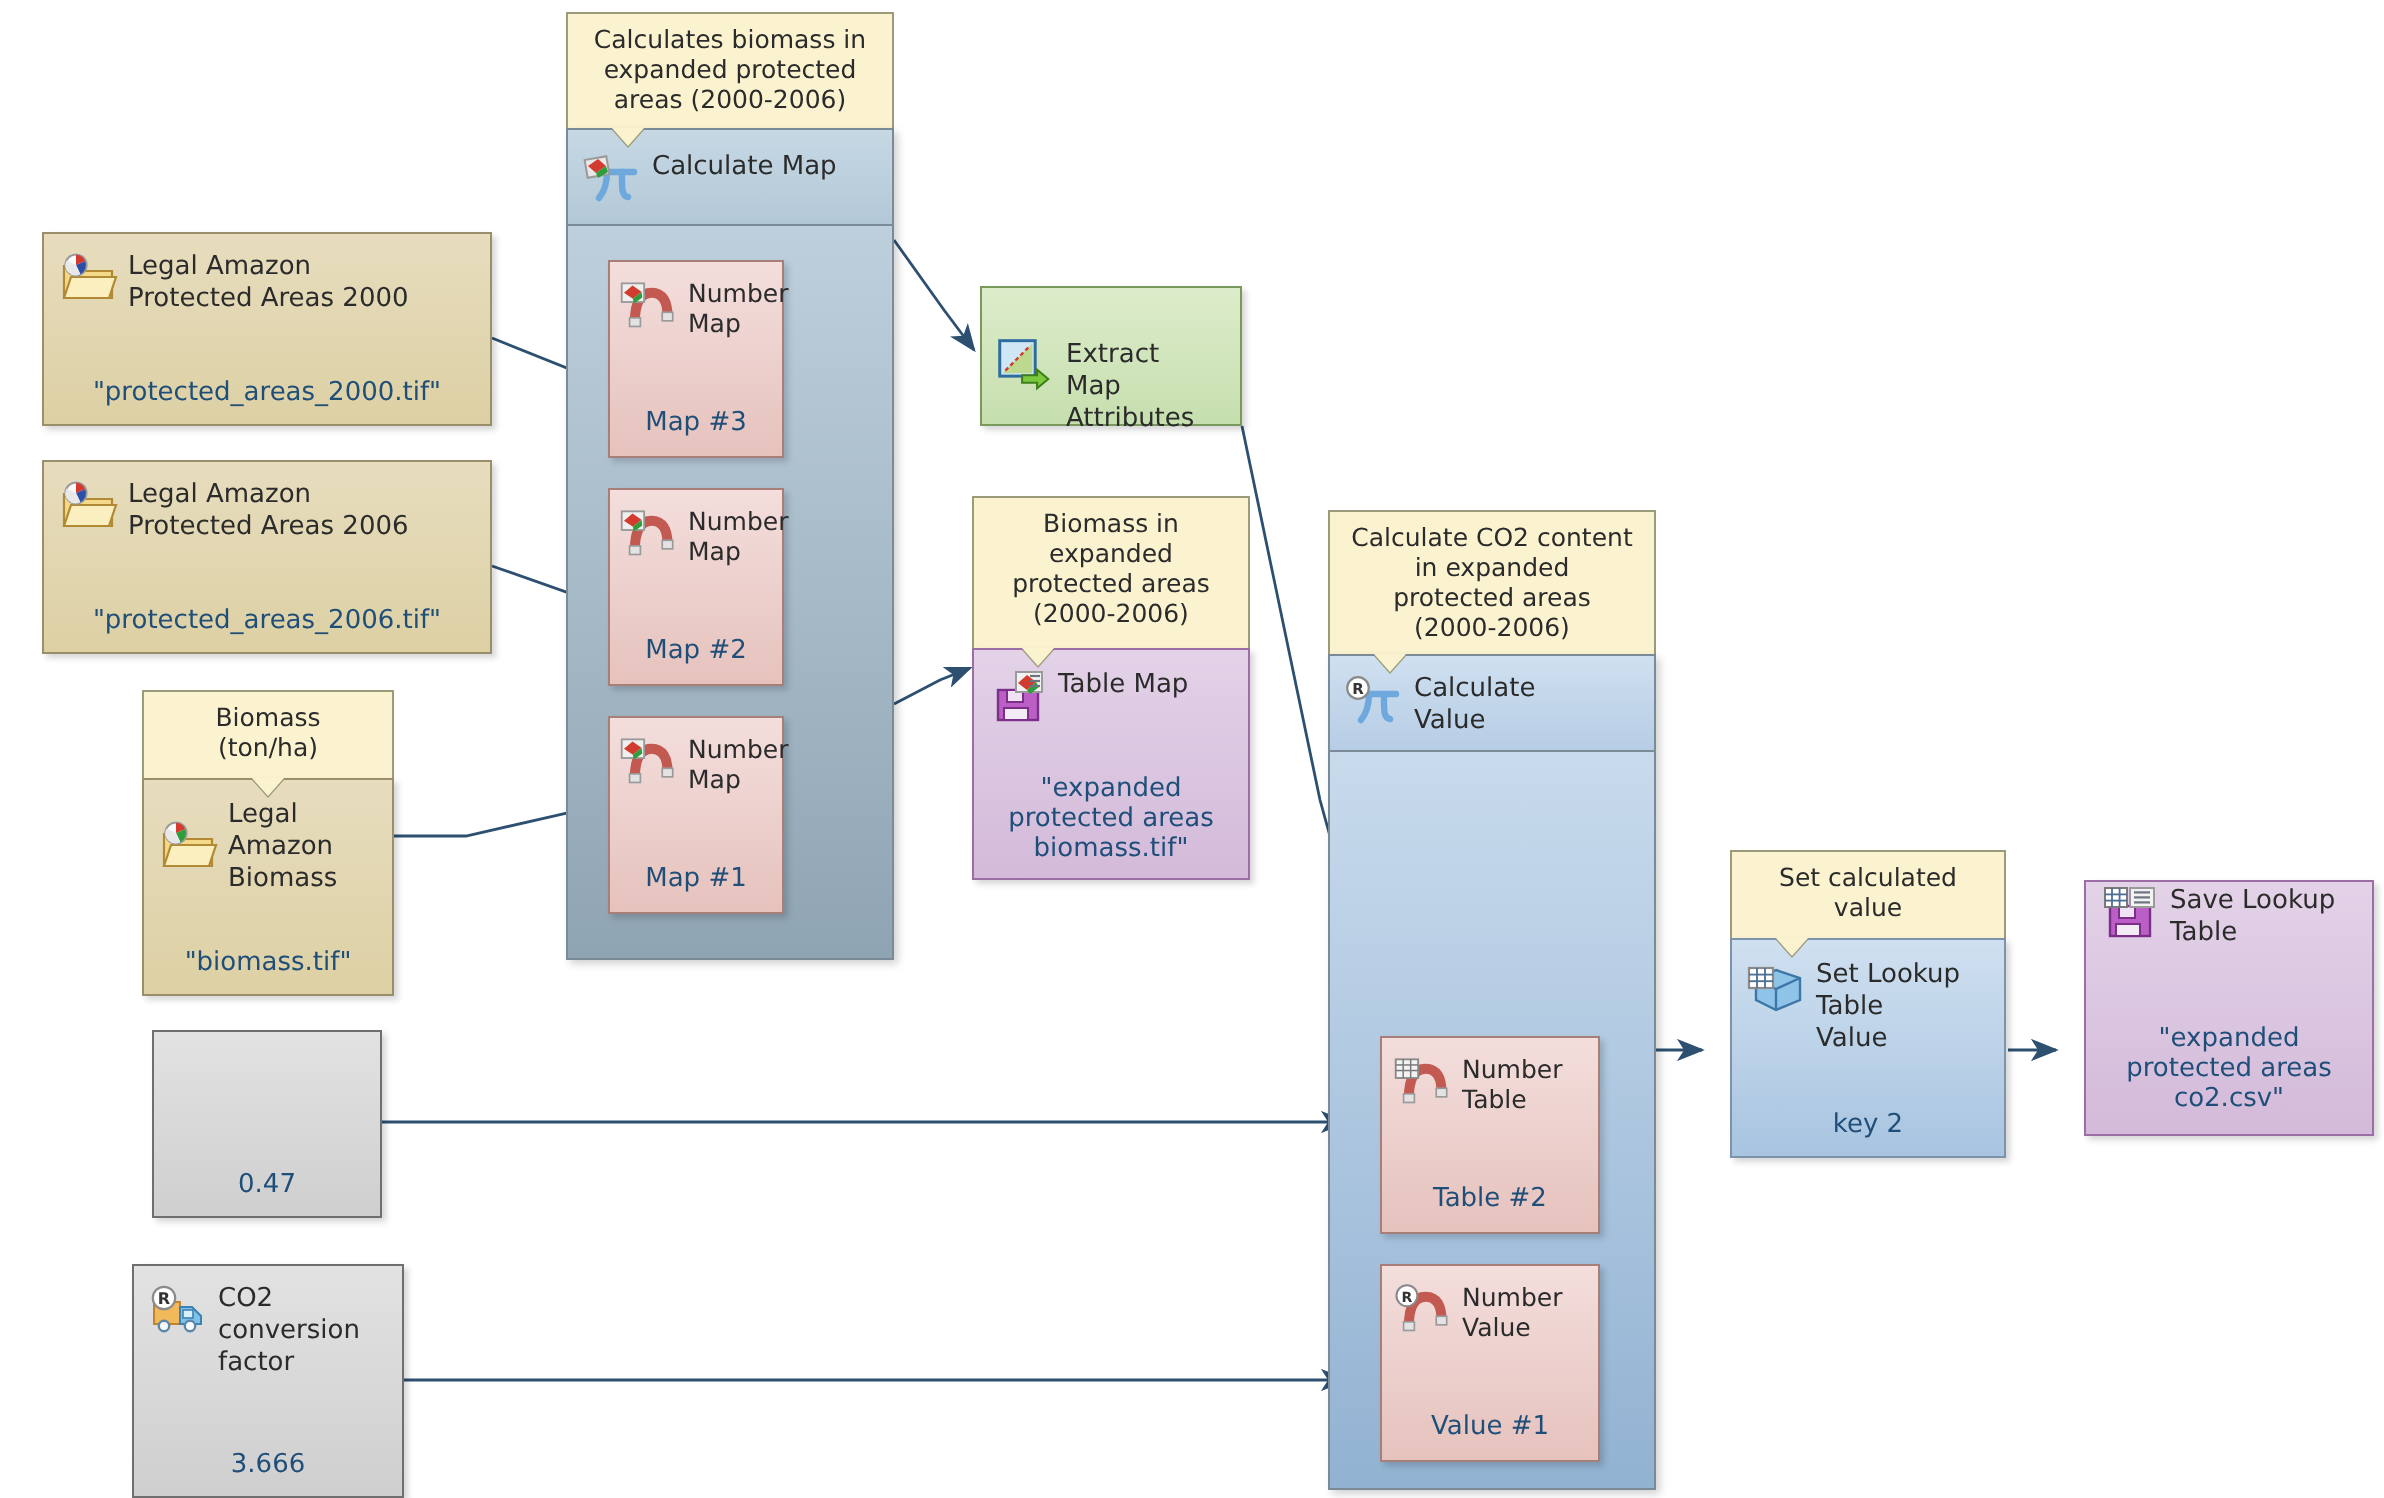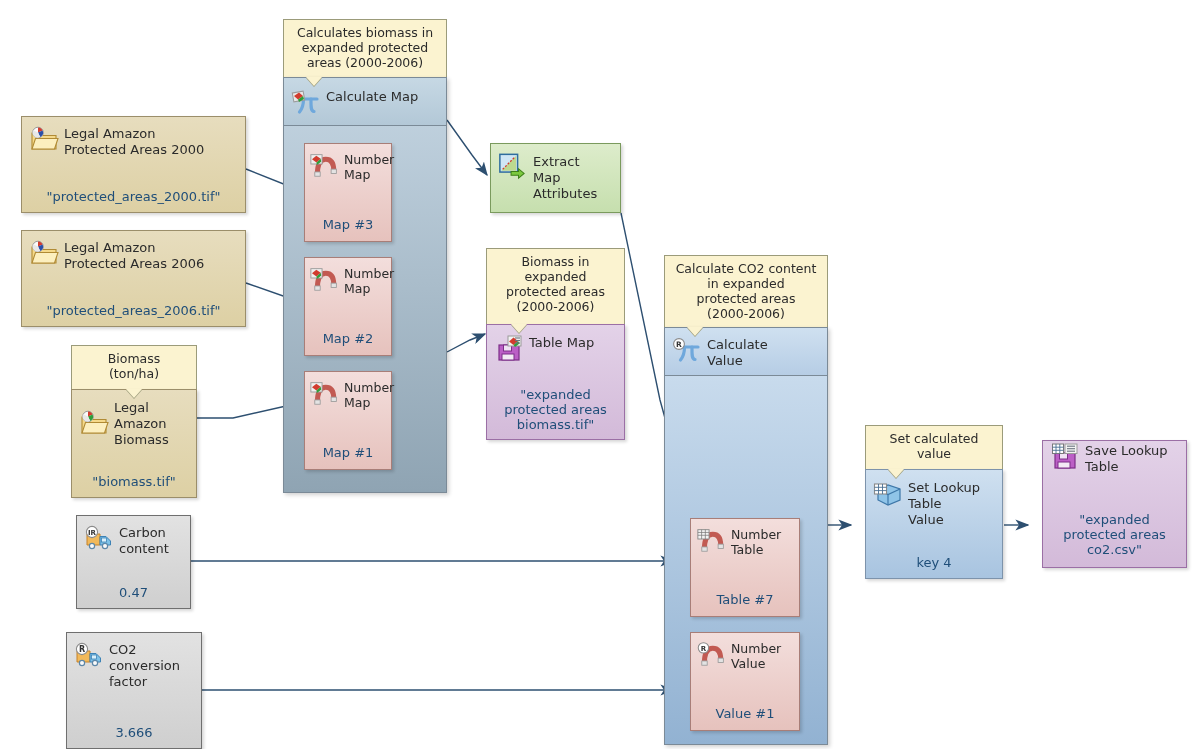--- a/index.html
+++ b/index.html
@@ -210,37 +210,20 @@
           <span>Legal</span><br>
           <span>Amazon</span><br>
           <span>Biomass</span>
         </span>
       </div>
       <div class="val">"biomass.tif"</div>
     </div>
   </div>
 
   <div class="node grey-box" style="left:76px;top:515px;width:115px;height:94px;">
-    <div class="row">
-      <span class="ico i-truck">
-        <svg width="30" height="30" viewBox="0 0 30 30">
-          <path d="M3,11 L16,11 L16,22 L3,22 Z" fill="#f2b95a" stroke="#c4822a" stroke-width="1"></path>
-          <path d="M16,13.5 L22,13.5 L26.5,18 L26.5,22 L16,22 Z" fill="#7ec2e8" stroke="#3d82b5" stroke-width="1"></path>
-          <rect x="17.5" y="15" width="5" height="4" fill="#d9f0fb" stroke="#3d82b5" stroke-width=".8"></rect>
-          <circle cx="8" cy="23" r="2.6" fill="#fafafa" stroke="#5d87a8" stroke-width="1.2"></circle>
-          <circle cx="21" cy="23" r="2.6" fill="#fafafa" stroke="#5d87a8" stroke-width="1.2"></circle>
-          <circle cx="8" cy="9" r="5.6" fill="#ffffff" stroke="#8a8a8a" stroke-width="1.1"></circle>
-          <text x="8" y="12" font-family="DejaVu Sans,sans-serif" font-size="7" font-weight="bold" text-anchor="middle" fill="#333">IR</text>
-        </svg>
-      </span>
-      <span class="ttl">
-        <span>Carbon</span><br>
-        <span>content</span>
-      </span>
-    </div>
     <div class="val">0.47</div>
   </div>
 
   <div class="node grey-box" style="left:66px;top:632px;width:136px;height:117px;">
     <div class="row">
       <span class="ico i-truck">
         <svg width="30" height="30" viewBox="0 0 30 30">
           <path d="M3,11 L16,11 L16,22 L3,22 Z" fill="#f2b95a" stroke="#c4822a" stroke-width="1"></path>
           <path d="M16,13.5 L22,13.5 L26.5,18 L26.5,22 L16,22 Z" fill="#7ec2e8" stroke="#3d82b5" stroke-width="1"></path>
           <rect x="17.5" y="15" width="5" height="4" fill="#d9f0fb" stroke="#3d82b5" stroke-width=".8"></rect>
@@ -252,21 +235,21 @@
       </span>
       <span class="ttl">
         <span>CO2</span><br>
         <span>conversion</span><br>
         <span>factor</span>
       </span>
     </div>
     <div class="val">3.666</div>
   </div>
 
-  <div class="node" style="left:283px;top:19px;width:164px;height:474px;">
+  <div class="node" style="left:283px;top:6px;width:164px;height:474px;">
     <div class="note" style="height:58px;">
       <span>Calculates biomass in</span><br>
       <span>expanded protected</span><br>
       <span>areas (2000-2006)</span>
       <span class="note-tail"></span>
     </div>
     <div class="container" style="position:relative;left:0;top:0;width:164px;height:416px;">
       <div class="cont-head">
         <div class="row" style="padding-top:9px;">
           <span class="ico i-pi">
@@ -342,21 +325,21 @@
             </span>
           </div>
           <div class="val" style="bottom:9px;">Map #1</div>
         </div>
 
       </div>
     </div>
   </div>
 
   <div class="node green-box" style="left:490px;top:143px;width:131px;height:70px;">
-    <div class="row" style="padding-top:8px;">
+    <div class="row" style="padding-top:24px;">
       <span class="ico i-extract">
         <svg width="28" height="28" viewBox="0 0 30 30">
           <rect x="2" y="2.5" width="19" height="19" fill="#cfe6f5" stroke="#2f6d9e" stroke-width="1.6"></rect>
           <path d="M3.5,20 L19.5,4 L19.5,20 Z" fill="#bcd98f"></path>
           <path d="M5,18.5 L17.5,6" stroke="#d23b2e" stroke-width="1.3" stroke-dasharray="2.2,1.6"></path>
           <path d="M14,21 L22,21 L22,18 L28,23 L22,28 L22,25 L14,25 Z" fill="#7cc93f" stroke="#3e7f19" stroke-width="1.1"></path>
         </svg>
       </span>
       <span class="ttl">
         <span>Extract</span><br>
@@ -443,21 +426,21 @@
                   <path d="M6,5 L6,15"></path>
                     <path d="M10,5 L10,15"></path>
                 </g>
               </svg>
             </span>
             <span class="ttl" style="font-size:12.5px;line-height:15px;">
               <span>Number</span><br>
               <span>Table</span>
             </span>
           </div>
-          <div class="val" style="bottom:9px;">Table #7</div>
+          <div class="val" style="bottom:9px;">Table #2</div>
         </div>
 
         <div class="node pink-box" style="left:25px;top:256px;width:110px;height:99px;">
           <div class="row" style="padding:6px 4px 0 5px;">
             <span class="ico i-magnet">
               <svg width="28" height="28" viewBox="0 0 30 30">
                 <path d="M9,26 C9,15 12,10 18,10 C24,10 26.5,15 26.5,22" stroke="#c25a52" stroke-width="5.4" fill="none"></path>
                 <rect x="6.2" y="23.5" width="5.8" height="4.6" fill="#e3e3e3" stroke="#9a9a9a" stroke-width=".9"></rect>
                 <rect x="23.7" y="20.5" width="5.6" height="4.6" fill="#e3e3e3" stroke="#9a9a9a" stroke-width=".9"></rect>
                 <circle cx="8" cy="9.5" r="5.6" fill="#ffffff" stroke="#8a8a8a" stroke-width="1.1"></circle>
@@ -497,21 +480,21 @@
                 <path d="M9.5,6 L9.5,16"></path>
             </g>
           </svg>
         </span>
         <span class="ttl">
           <span>Set Lookup</span><br>
           <span>Table</span><br>
           <span>Value</span>
         </span>
       </div>
-      <div class="val" style="bottom:8px;">key 4</div>
+      <div class="val" style="bottom:8px;">key 2</div>
     </div>
   </div>
 
   <div class="node purple-box" style="left:1042px;top:440px;width:145px;height:128px;">
     <div class="row" style="padding-top:0;">
       <span class="ico i-savetbl">
         <svg width="30" height="30" viewBox="0 0 30 30">
           <rect x="5" y="12" width="20" height="15" fill="#bb5fc6" stroke="#7c2e88" stroke-width="1.2"></rect>
           <rect x="9.5" y="12" width="8" height="6" fill="#f0e2f4" stroke="#7c2e88" stroke-width="1"></rect>
           <rect x="8" y="21" width="12" height="6" fill="#f3ebf5" stroke="#7c2e88" stroke-width="1"></rect>

